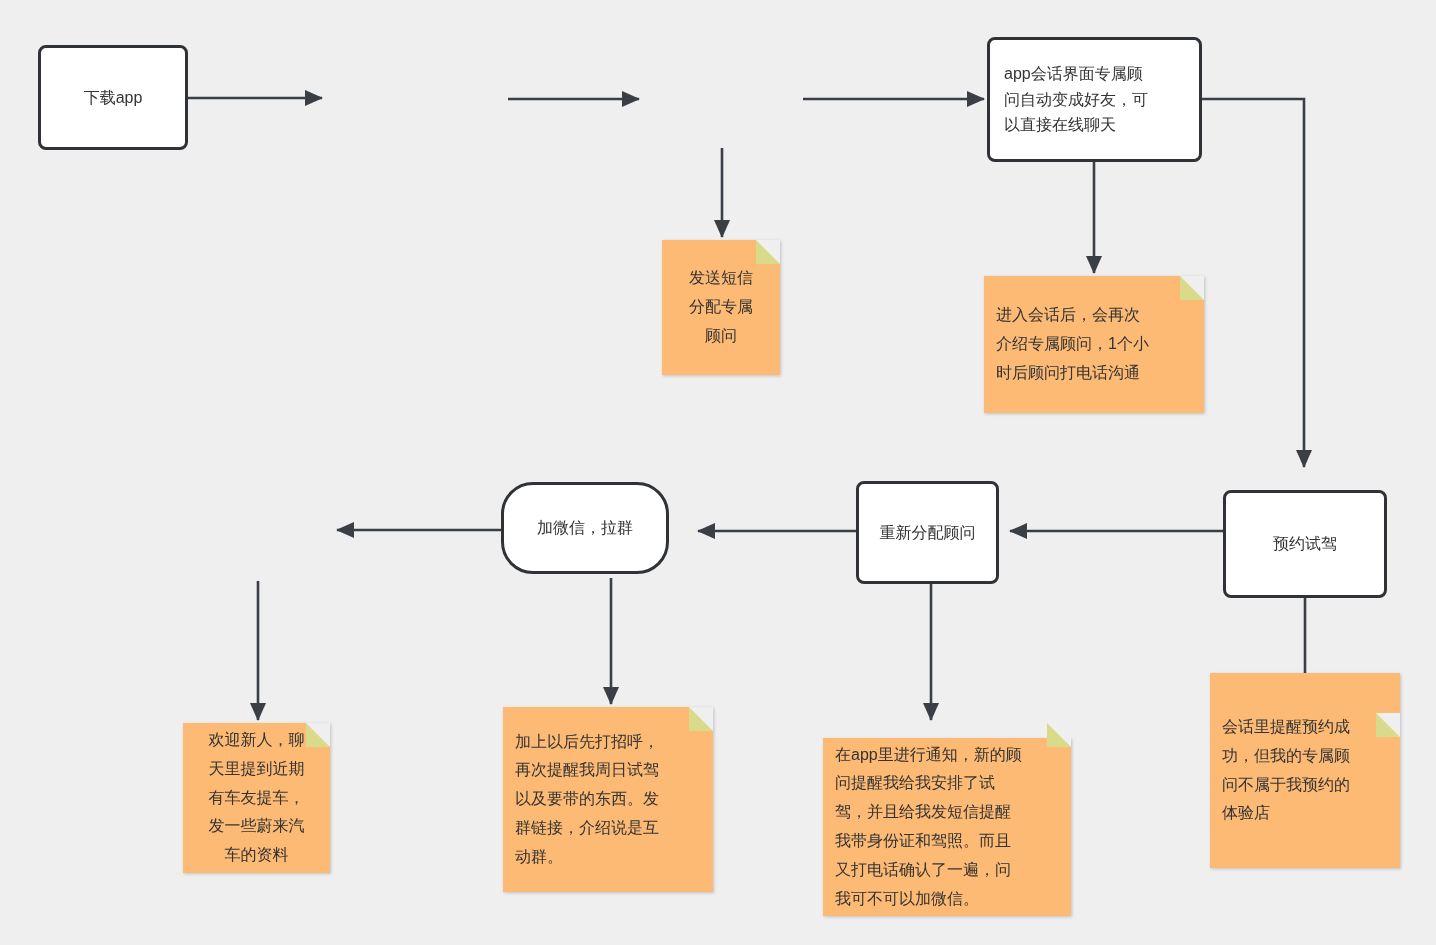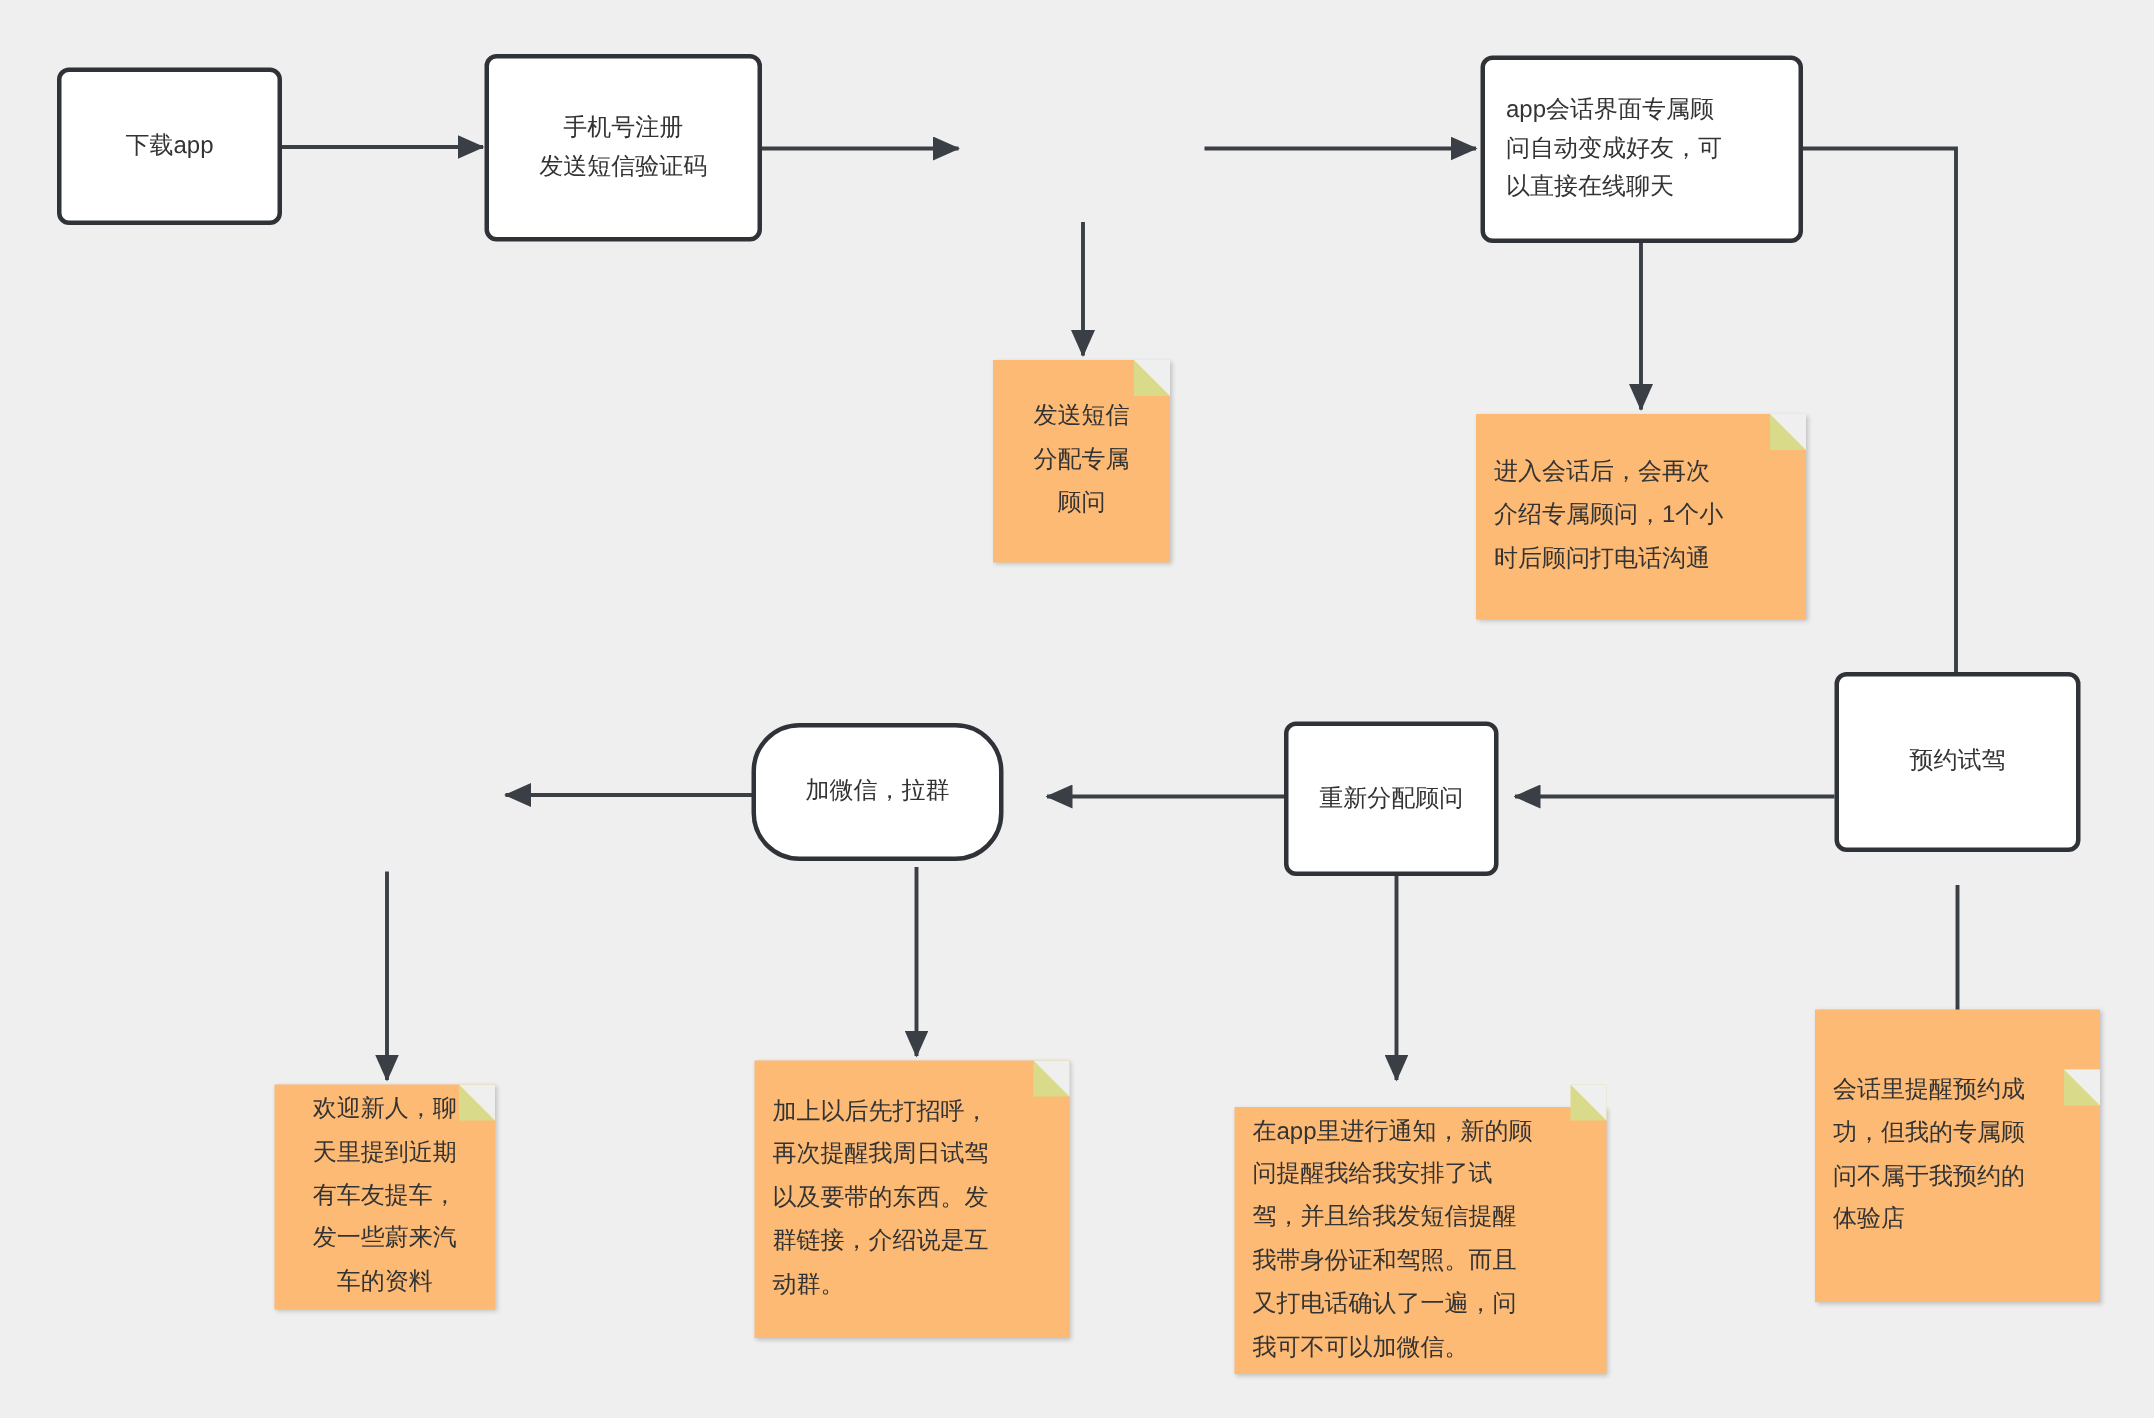--- a/index.html
+++ b/index.html
@@ -95,29 +95,27 @@
       <path d="M527,530 L337,530" marker-end="url(#arrow)"></path>
       <path d="M258,581 L258,720" marker-end="url(#arrow)"></path>
       <path d="M611,578 L611,704" marker-end="url(#arrow)"></path>
       <path d="M931,584 L931,720" marker-end="url(#arrow)"></path>
       <path d="M1305,590 L1305,710" marker-end="url(#arrow)"></path>
     </g>
   </svg>
 
   <div class="node" style="left:38px; top:45px; width:150px; height:105px;">下载app</div>
 
-  <div class="node" style="left:323px; top:36px; width:185px; height:125px;">手机号注册
-发送短信验证码</div>
 
 
   <div class="node align-left" style="left:987px; top:37px; width:215px; height:125px;">app会话界面专属顾
 问自动变成好友，可
 以直接在线聊天</div>
 
-  <div class="node" style="left:1223px; top:448px; width:164px; height:120px;">预约试驾</div>
+  <div class="node" style="left:1223px; top:490px; width:164px; height:108px;">预约试驾</div>
 
   <div class="node" style="left:856px; top:481px; width:143px; height:103px;text-align:right;">重新分配顾问</div>
 
   <div class="node" style="left:501px; top:482px; width:168px; height:92px;border-radius:32px;">加微信，拉群</div>
 
 
   <div class="note center" style="left:662px; top:240px; width:118px; height:135px;">发送短信
 分配专属
 顾问</div>
   <span class="fold" style="position:absolute; left:756px; top:240px;"></span>

